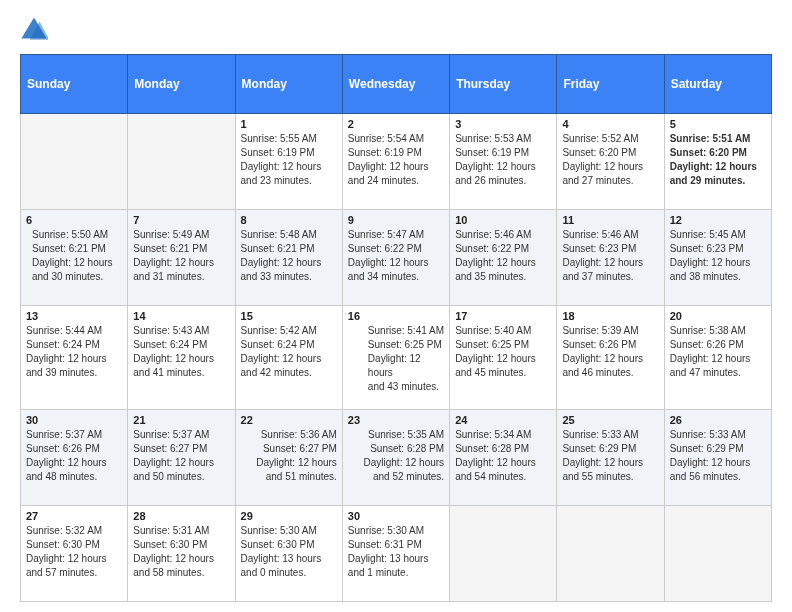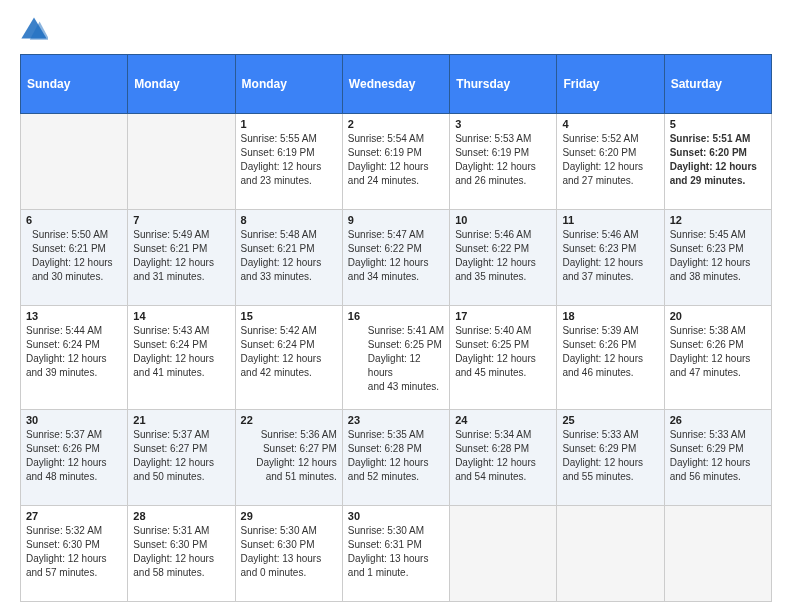--- a/index.html
+++ b/index.html
@@ -295,21 +295,21 @@
           </td>
           <td>
             <span class="day-number">22</span>
             <div class="day-info" style="white-space: pre-line; text-align: right;">Sunrise: 5:36 AM
 Sunset: 6:27 PM
 Daylight: 12 hours
 and 51 minutes.</div>
           </td>
           <td>
             <span class="day-number">23</span>
-            <div class="day-info" style="white-space: pre-line;">Sunrise: 5:35 AM
+            <div class="day-info" style="white-space: pre-line; text-align: right;">Sunrise: 5:35 AM
 Sunset: 6:28 PM
 Daylight: 12 hours
 and 52 minutes.</div>
           </td>
           <td>
             <span class="day-number">24</span>
             <div class="day-info" style="white-space: pre-line;">Sunrise: 5:34 AM
 Sunset: 6:28 PM
 Daylight: 12 hours
 and 54 minutes.</div>

